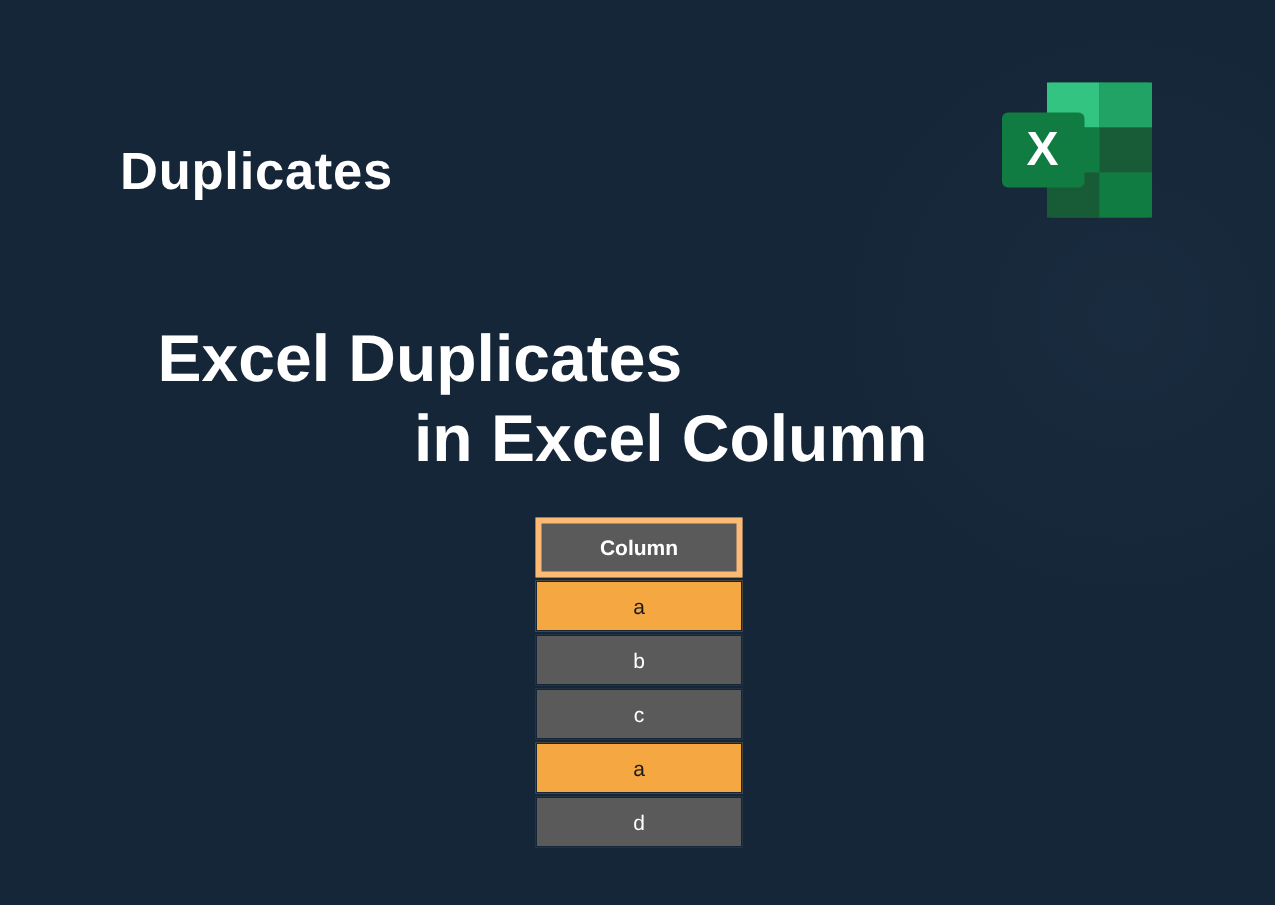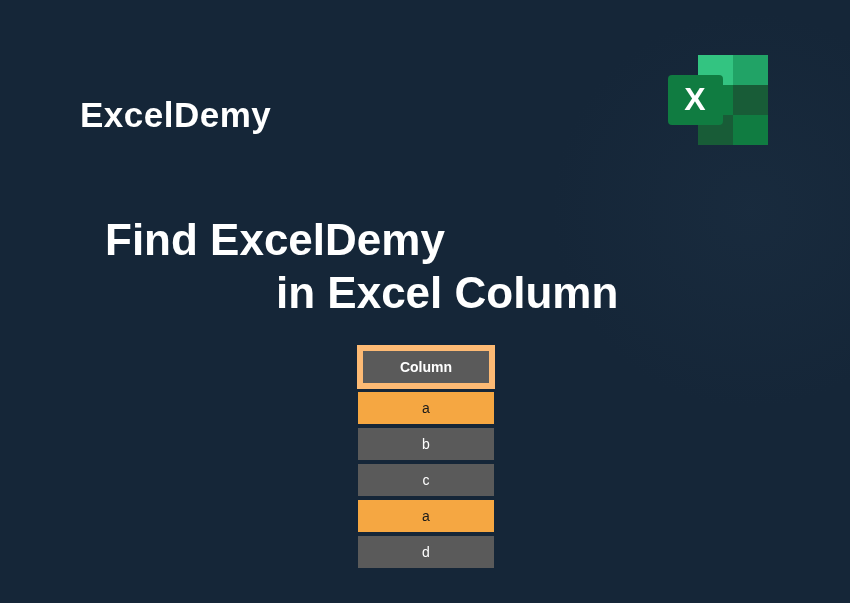--- a/index.html
+++ b/index.html
@@ -53,21 +53,21 @@
       left: 357px;
       width: 138px;
     }
     .table-header {
       background-color: #5a5a5a;
       color: #ffffff;
       text-align: center;
       padding: 8px 0;
       font-size: 14px;
       font-weight: bold;
-      border: 6px solid #fdba74;
+      border: 4px solid #fdba74;
     }
     .table-cell {
       text-align: center;
       padding: 8px 0;
       font-size: 14px;
       color: #1a1a1a;
       border: 1px solid #152638;
       margin-top: 2px;
     }
     .cell-highlight {
@@ -85,37 +85,37 @@
       height: 400px;
       border-radius: 50%;
       background: radial-gradient(circle, rgba(30,50,70,0.4) 0%, rgba(21,38,56,0) 70%);
     }
   </style>
 </head>
 <body>
 
 <div class="circle-accent"></div>
 
-<div class="brand">ExcelDemy</div>
+<div class="brand">Duplicates</div>
 
 <div class="excel-icon">
   <svg width="110" height="100" viewBox="0 0 110 100">
     <rect x="35" y="5" width="70" height="90" fill="#1e6f42" rx="3"></rect>
     <rect x="35" y="5" width="35" height="30" fill="#33c481"></rect>
     <rect x="70" y="5" width="35" height="30" fill="#21a366"></rect>
     <rect x="35" y="35" width="35" height="30" fill="#107c41"></rect>
     <rect x="70" y="35" width="35" height="30" fill="#185c37"></rect>
     <rect x="35" y="65" width="35" height="30" fill="#185c37"></rect>
     <rect x="70" y="65" width="35" height="30" fill="#107c41"></rect>
     <rect x="5" y="25" width="55" height="50" fill="#107c41" rx="4"></rect>
     <text x="32" y="60" font-size="32" font-weight="bold" fill="#ffffff" text-anchor="middle" font-family="Arial">X</text>
   </svg>
 </div>
 
-<div class="title-line1">Find ExcelDemy</div>
+<div class="title-line1">Excel Duplicates</div>
 <div class="title-line2">in Excel Column</div>
 
 <div class="table-container">
   <div class="table-header">Column</div>
   <div class="table-cell cell-highlight">a</div>
   <div class="table-cell cell-normal">b</div>
   <div class="table-cell cell-normal">c</div>
   <div class="table-cell cell-highlight">a</div>
   <div class="table-cell cell-normal">d</div>
 </div>

